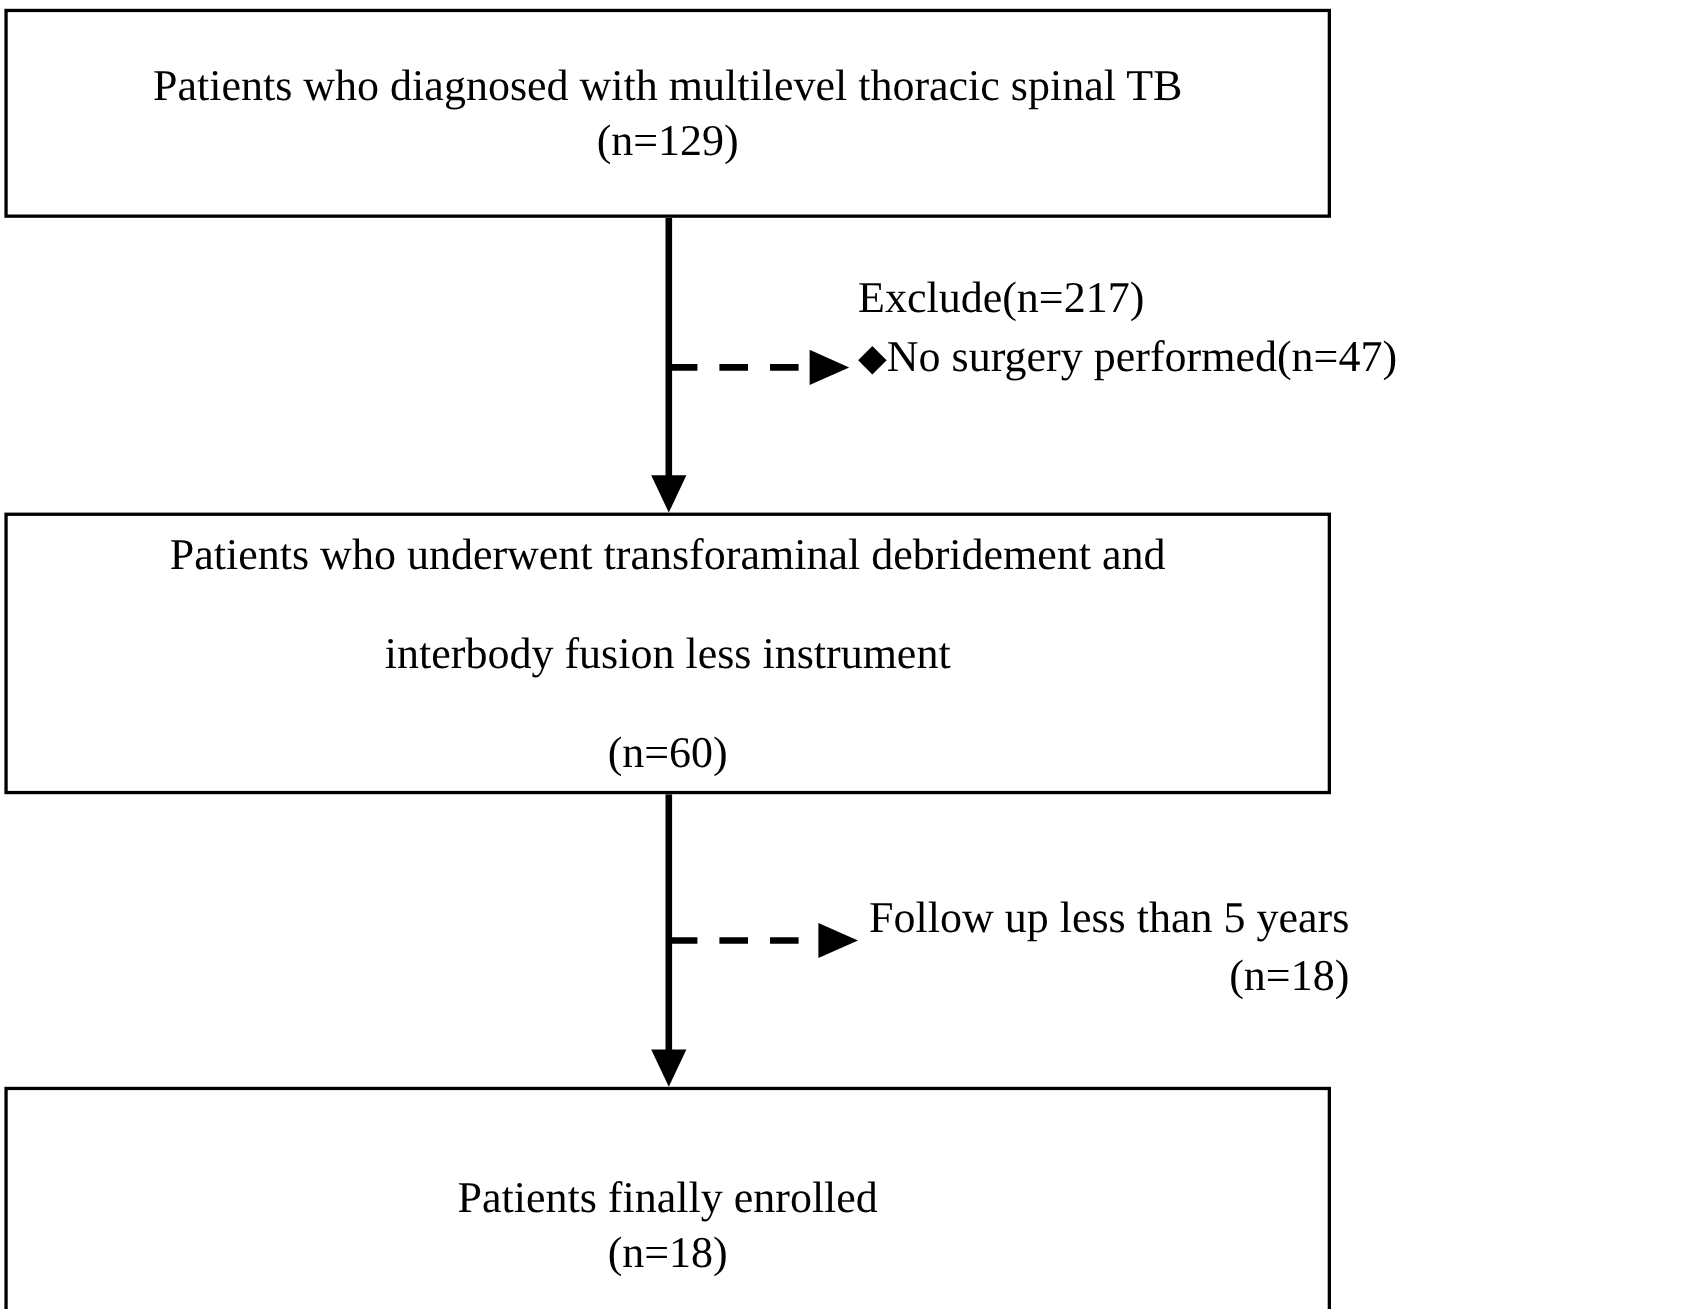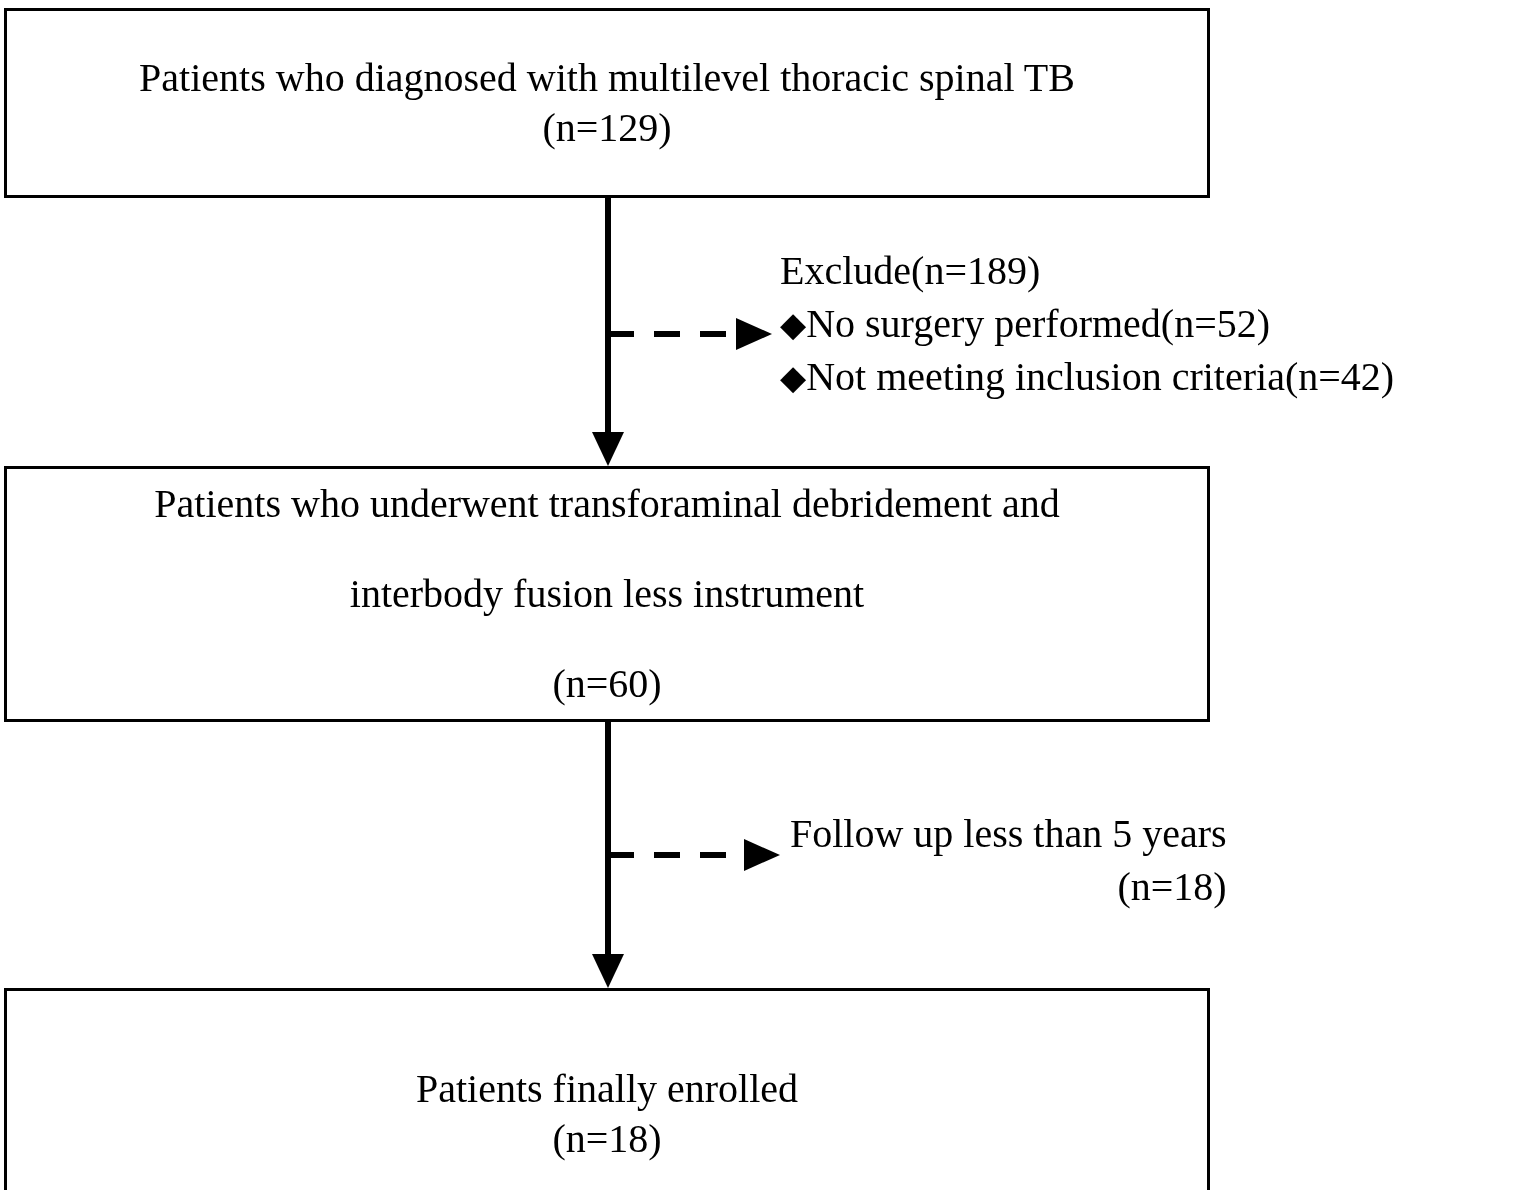--- a/index.html
+++ b/index.html
@@ -92,23 +92,22 @@
     <span class="node-line">interbody fusion less instrument</span>
     <span class="node-line">(n=60)</span>
   </div>
 
   <div class="node-box" id="box-bottom">
     <span class="node-line">Patients finally enrolled</span>
     <span class="node-line">(n=18)</span>
   </div>
 
   <div class="side-label" id="exclude-label">
-    <div>Exclude(n=189)</div>
-    <div><span class="bullet">◆</span><span>No surgery performed(n=52)</span></div>
-    <div><span class="bullet">◆</span><span>Not meeting inclusion criteria(n=42)</span></div>
+    <div>Exclude(n=217)</div>
+    <div><span class="bullet">◆</span><span>No surgery performed(n=47)</span></div>
   </div>
 
   <div class="side-label" id="followup-label">
     <div style="text-align:left">Follow up less than 5 years</div>
     <div style="text-align:right">(n=18)</div>
   </div>
 
 </div>
 
 </body></html>

